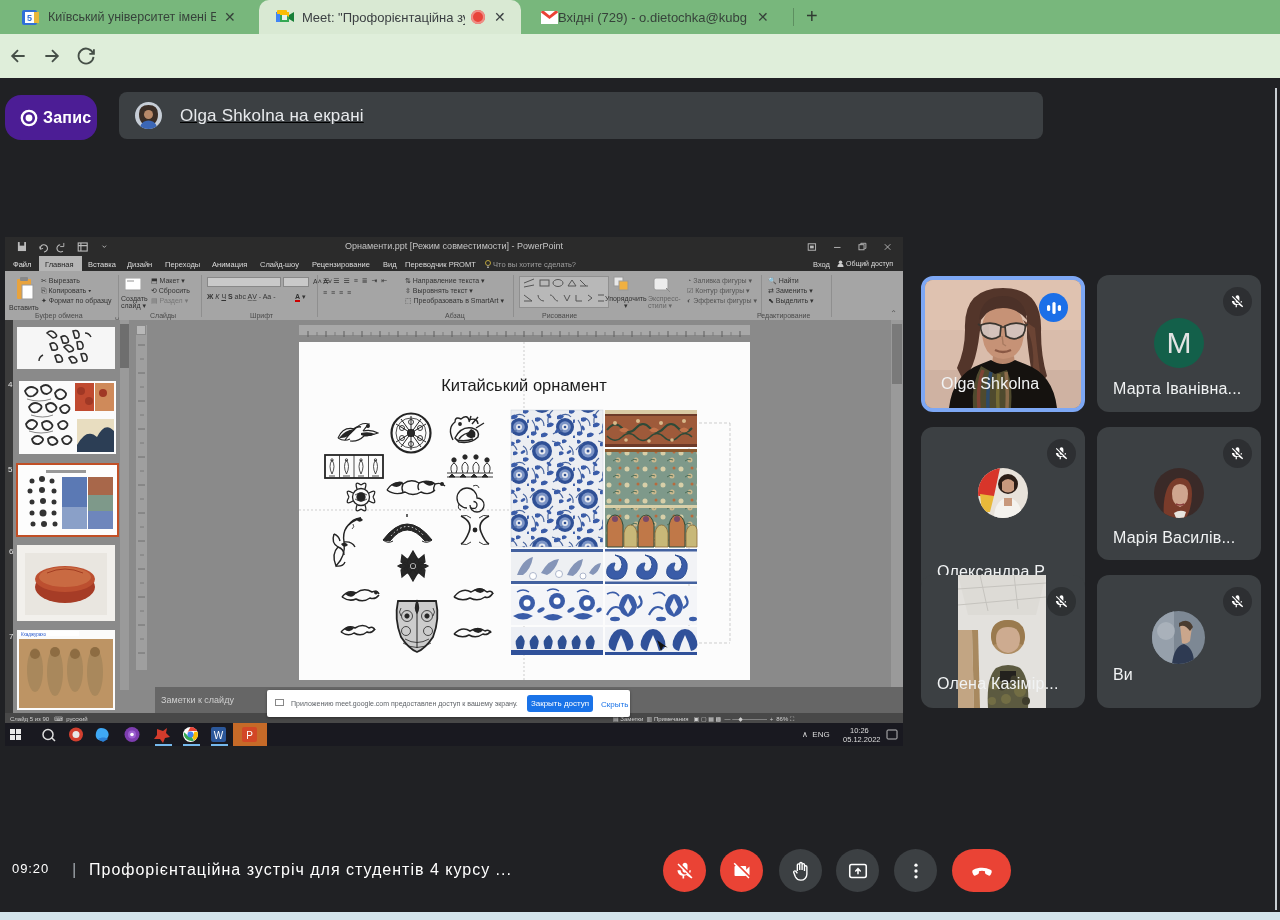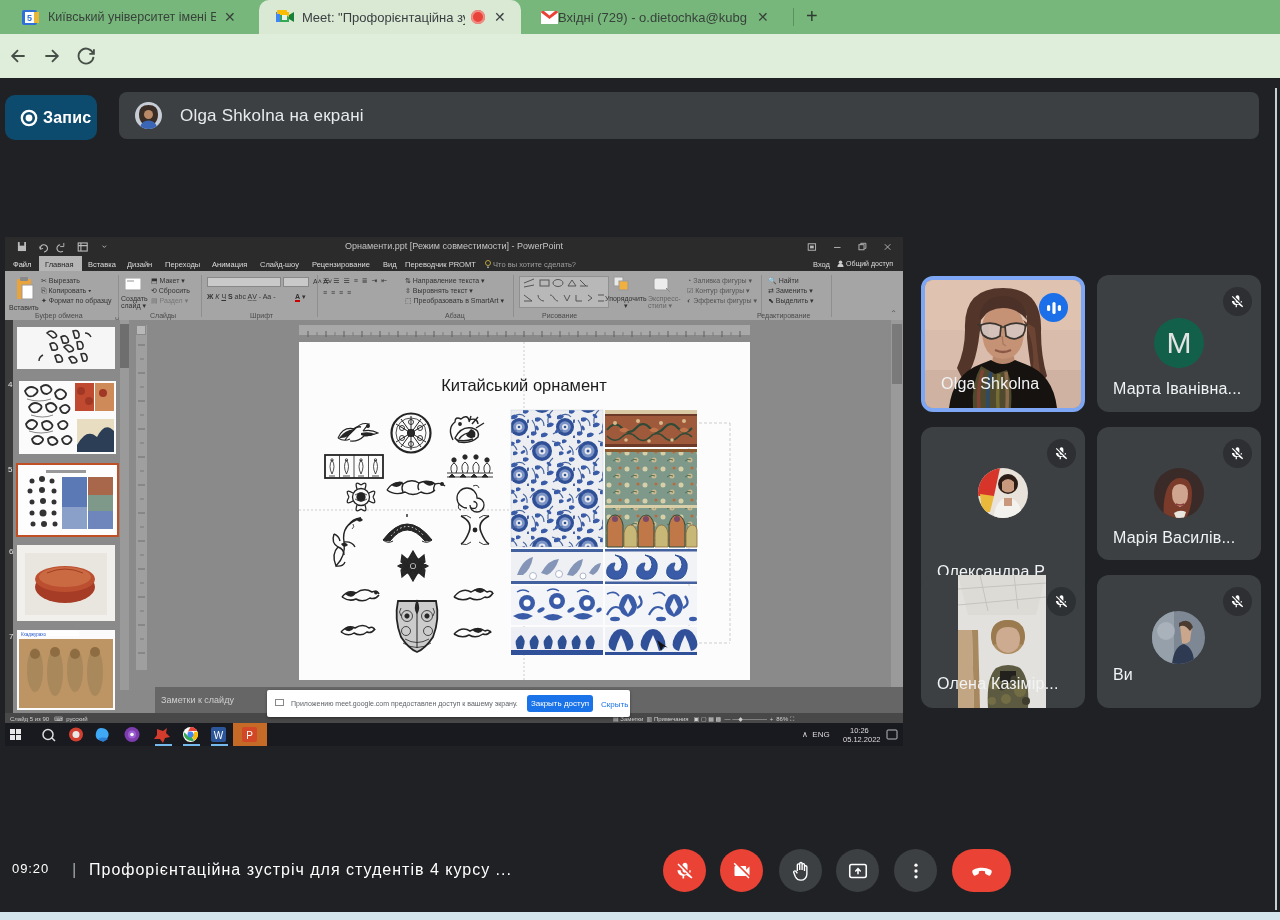--- a/index.html
+++ b/index.html
@@ -10,23 +10,23 @@
   #tabbar { left:0; top:0; width:1280px; height:34px; background:#78b77c; }
   .tab { position:absolute; top:0; height:34px; display:flex; align-items:center; color:#36423a; font-size:13px; }
   #tab2bg { position:absolute; left:259px; top:0; width:262px; height:34px; background:#d9e9d3; border-radius:10px 10px 0 0; }
   #toolbar { left:0; top:34px; width:1280px; height:44px; background:#dfeeda; }
   .navic { position:absolute; top:12px; width:20px; height:20px; color:#41504a; }
   #urlpill { position:absolute; left:108px; top:7px; width:1150px; height:30px; background:#eff6ec; border-radius:15px; display:flex; align-items:center; }
   #urltext { font-size:15px; color:#3c4043; margin-left:38px; }
   #urltext .path { color:#5f6368; }
 
   
-  #recbtn { left:5px; top:95px; width:92px; height:45px; background:#0c4a6e; border-radius:10px; display:flex; align-items:center; }
+  #recbtn { left:5px; top:95px; width:92px; height:45px; background:#4c1d95; border-radius:16px; display:flex; align-items:center; }
   #rectext { color:#fff; font-size:16px; font-weight:bold; margin-left:38px; letter-spacing:.2px; }
-  #presbar { left:119px; top:92px; width:1140px; height:47px; background:#3c4043; border-radius:8px; display:flex; align-items:center; }
+  #presbar { left:119px; top:92px; width:924px; height:47px; background:#3c4043; border-radius:8px; display:flex; align-items:center;text-decoration:underline; }
   #presbar .av { width:27px; height:27px; border-radius:50%; margin-left:16px; overflow:hidden; position:relative; }
   #presbar .name { color:#e8eaed; font-size:17px; margin-left:18px; letter-spacing:.2px; }
 
   
   #share { left:5px; top:237px; width:898px; height:509px; background:#898989; overflow:hidden; }
   #ppt-title { position:absolute; left:0; top:0; width:898px; height:19px; background:#2b2b2b; color:#c9c9c9; }
   #ppt-menu { position:absolute; left:0; top:19px; width:898px; height:15px; background:#2b2b2b; color:#dcdcdc; font-size:7.5px; }
   #ppt-ribbon { position:absolute; left:0; top:34px; width:898px; height:49px; background:#a5a5a5; font-size:7px; color:#333; }
   #ppt-main { position:absolute; left:0; top:83px; width:898px; height:370px; background:#8a8a8a; }
   #ppt-notes { position:absolute; left:150px; top:450px; width:748px; height:26px; background:#666; }

